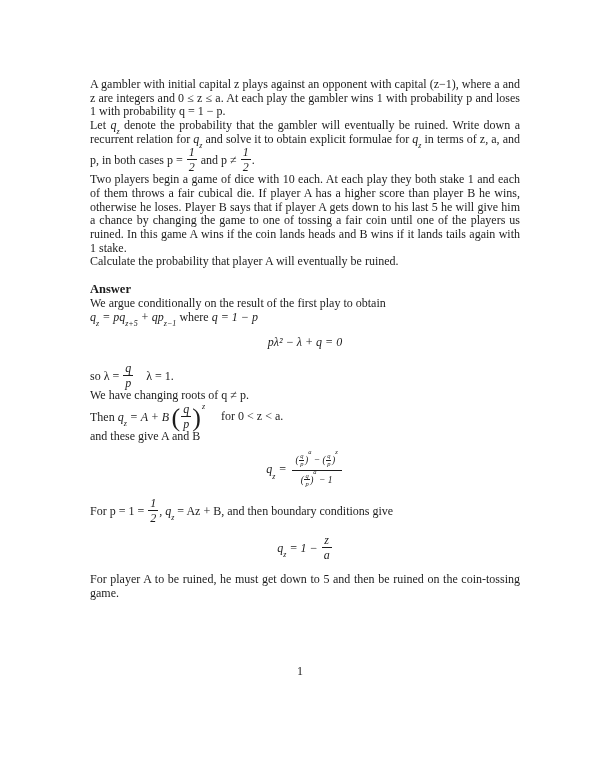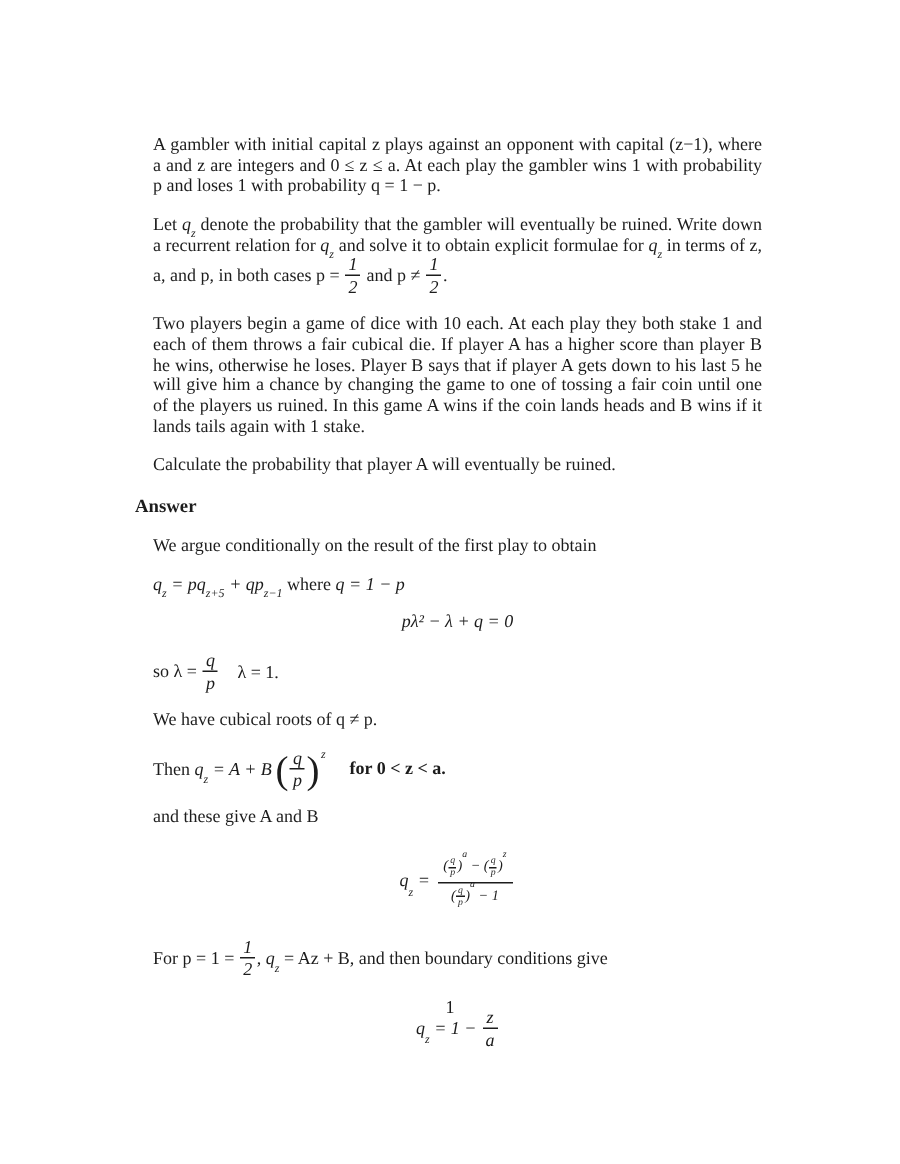--- a/index.html
+++ b/index.html
@@ -2,44 +2,44 @@
 <html><head>
 <meta charset="utf-8">
 <style>
   html,body{margin:0;padding:0;background:#ffffff;}
   body{width:600px;height:776px;position:relative;overflow:hidden;
        font-family:"Liberation Serif","DejaVu Serif",serif;color:#1c1c1c;}
   .page{position:absolute;inset:0;background:#fff;}
   .content{position:absolute;left:90px;top:78px;width:430px;font-size:12px;line-height:1.14;}
   .heading{font-weight:bold;font-size:12.5px;margin:0;line-height:1.2;}
   .answer-heading{margin-top:13px;}
-  p{margin:12px;}
+  p{margin:0;}
   .just{text-align:justify;}
   .mi{font-style:italic;}
   sub.msub{font-size:8px;font-style:italic;line-height:0;position:relative;top:0.25em;}
   sup.hisup{font-size:8px;font-style:italic;line-height:0;position:relative;top:-0.85em;margin-left:1px;}
   
   .frac{display:inline-block;vertical-align:-0.62em;text-align:center;line-height:1;font-style:italic;margin:0 1px;}
   .frac .fn{display:block;padding:0 2px 1px;border-bottom:1px solid #1c1c1c;}
   .frac .fd{display:block;padding:1px 2px 0;}
   
   .bigp{font-style:normal;font-size:26px;line-height:0;vertical-align:-0.22em;display:inline-block;}
   
   .disp{text-align:center;margin:12px 0;font-style:italic;}
-  .disp.tight{margin:20px 0;}
+  .disp.tight{margin:10px 0;}
   
   .bfrac{display:inline-block;vertical-align:middle;text-align:center;line-height:1.15;font-size:9.5px;margin:0 2px;}
   .bfrac .bn{display:block;padding:0 4px 2px;border-bottom:1px solid #1c1c1c;}
   .bfrac .bd{display:block;padding:2px 4px 0;}
   
   .sfrac{display:inline-block;vertical-align:-0.5em;text-align:center;line-height:1;font-size:6.5px;margin:0 0.5px;}
   .sfrac .fn{display:block;padding:0 1px;border-bottom:0.7px solid #1c1c1c;}
   .sfrac .fd{display:block;padding-top:0.5px;}
   sup.ssup{font-size:6.5px;font-style:italic;line-height:0;position:relative;top:-0.7em;}
-  .qgap{margin-left:16px;font-weight:bold;}
+  .qgap{margin-left:16px;}
   .mgap{margin-left:12px;}
   .pageno{position:absolute;left:0;top:664px;width:600px;text-align:center;font-size:12px;}
 </style>
 </head>
 <body>
 
 <div class="page">
   <div class="content">
 
 
@@ -56,30 +56,31 @@
     <p>We argue conditionally on the result of the first play to obtain</p>
 
     <p><span class="mi">q</span><sub class="msub">z</sub><span class="mi"> = pq</span><sub class="msub">z+5</sub><span class="mi"> + qp</span><sub class="msub">z−1</sub><span> where </span><span class="mi">q = 1 − p</span></p>
 
 
     <p class="disp">pλ² − λ + q = 0</p>
 
 
     <p><span>so λ = </span><span class="frac"><span class="fn">q</span><span class="fd">p</span></span><span class="mgap">λ = 1.</span></p>
 
-    <p>We have cubical roots of q ≠ p.</p>
+    <p>We have changing roots of q ≠ p.</p>
 
     <p><span>Then </span><span class="mi">q</span><sub class="msub">z</sub><span class="mi"> = A + B </span><span class="bigp">(</span><span class="frac"><span class="fn">q</span><span class="fd">p</span></span><span class="bigp">)</span><sup class="hisup">z</sup><span class="qgap">for 0 &lt; z &lt; a.</span></p>
 
 
     <p>and these give A and B</p>
 
     <p class="disp tight"><span class="mi">q</span><sub class="msub">z</sub><span class="mi"> = </span><span class="bfrac"><span class="bn"><span>(</span><span class="sfrac"><span class="fn">q</span><span class="fd">p</span></span><span>)</span><sup class="ssup">a</sup><span> − </span><span>(</span><span class="sfrac"><span class="fn">q</span><span class="fd">p</span></span><span>)</span><sup class="ssup">z</sup></span><span class="bd"><span>(</span><span class="sfrac"><span class="fn">q</span><span class="fd">p</span></span><span>)</span><sup class="ssup">a</sup><span> − </span><span>1</span></span></span></p>
 
     <p><span>For p = 1 = </span><span class="frac"><span class="fn">1</span><span class="fd">2</span></span><span>,  </span><span class="mi">q</span><sub class="msub">z</sub><span> = Az + B, and then boundary conditions give</span></p>
 
     <p class="disp tight"><span class="mi">q</span><sub class="msub">z</sub><span class="mi"> = 1 − </span><span class="frac"><span class="fn">z</span><span class="fd">a</span></span></p>
 
+    <p class="just" style="margin-top:12px">For player A to be ruined, he must get down to 5 and then be ruined on the coin-tossing game.</p>
 
   </div>
 
   <div class="pageno">1</div>
 </div>
 
 </body></html>

